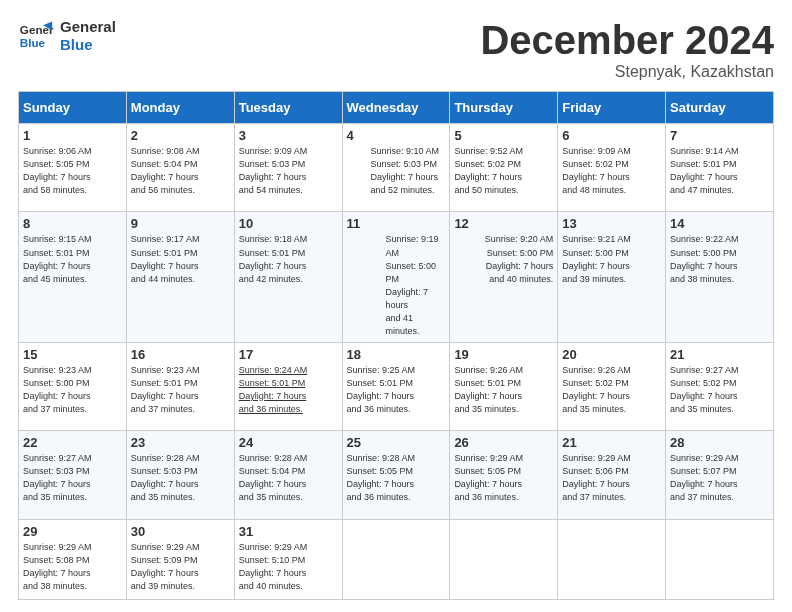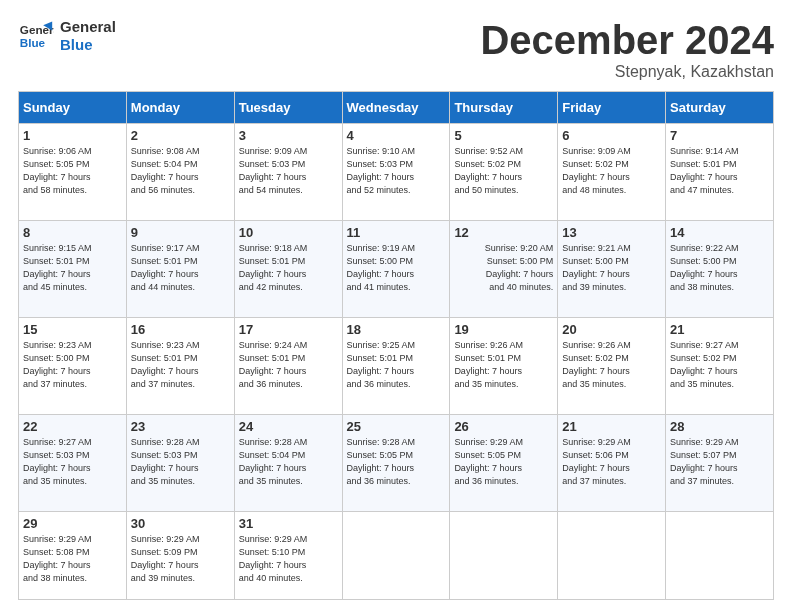--- a/index.html
+++ b/index.html
@@ -139,21 +139,21 @@
           </td>
           <td>
             <span class="day-num">3</span>
             <div class="day-info" style="white-space: pre-line;">Sunrise: 9:09 AM
 Sunset: 5:03 PM
 Daylight: 7 hours
 and 54 minutes.</div>
           </td>
           <td>
             <span class="day-num">4</span>
-            <div class="day-info" style="white-space: pre-line;">Sunrise: 9:10 AM
+            <div class="day-info" style="white-space: pre-line; margin-left: 24px;">Sunrise: 9:10 AM
 Sunset: 5:03 PM
 Daylight: 7 hours
 and 52 minutes.</div>
           </td>
           <td>
             <span class="day-num">5</span>
             <div class="day-info" style="white-space: pre-line;">Sunrise: 9:52 AM
 Sunset: 5:02 PM
 Daylight: 7 hours
 and 50 minutes.</div>
@@ -190,21 +190,21 @@
           </td>
           <td>
             <span class="day-num">10</span>
             <div class="day-info" style="white-space: pre-line;">Sunrise: 9:18 AM
 Sunset: 5:01 PM
 Daylight: 7 hours
 and 42 minutes.</div>
           </td>
           <td>
             <span class="day-num">11</span>
-            <div class="day-info" style="white-space: pre-line;">Sunrise: 9:19 AM
+            <div class="day-info" style="white-space: pre-line; margin-left: 39px;">Sunrise: 9:19 AM
 Sunset: 5:00 PM
 Daylight: 7 hours
 and 41 minutes.</div>
           </td>
           <td>
             <span class="day-num">12</span>
             <div class="day-info" style="white-space: pre-line; text-align: right;">Sunrise: 9:20 AM
 Sunset: 5:00 PM
 Daylight: 7 hours
 and 40 minutes.</div>
@@ -234,21 +234,21 @@
           </td>
           <td>
             <span class="day-num">16</span>
             <div class="day-info" style="white-space: pre-line;">Sunrise: 9:23 AM
 Sunset: 5:01 PM
 Daylight: 7 hours
 and 37 minutes.</div>
           </td>
           <td>
             <span class="day-num">17</span>
-            <div class="day-info" style="white-space: pre-line;">Sunrise: 9:24 AM
+            <div class="day-info" style="white-space: pre-line; text-decoration: underline;">Sunrise: 9:24 AM
 Sunset: 5:01 PM
 Daylight: 7 hours
 and 36 minutes.</div>
           </td>
           <td>
             <span class="day-num">18</span>
             <div class="day-info" style="white-space: pre-line;">Sunrise: 9:25 AM
 Sunset: 5:01 PM
 Daylight: 7 hours
 and 36 minutes.</div>

